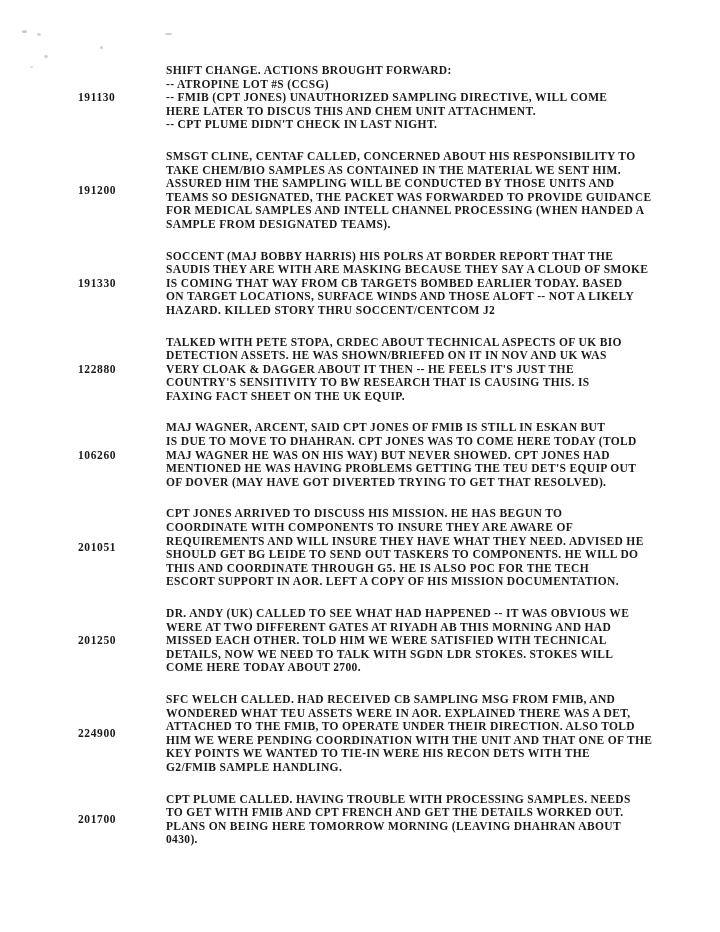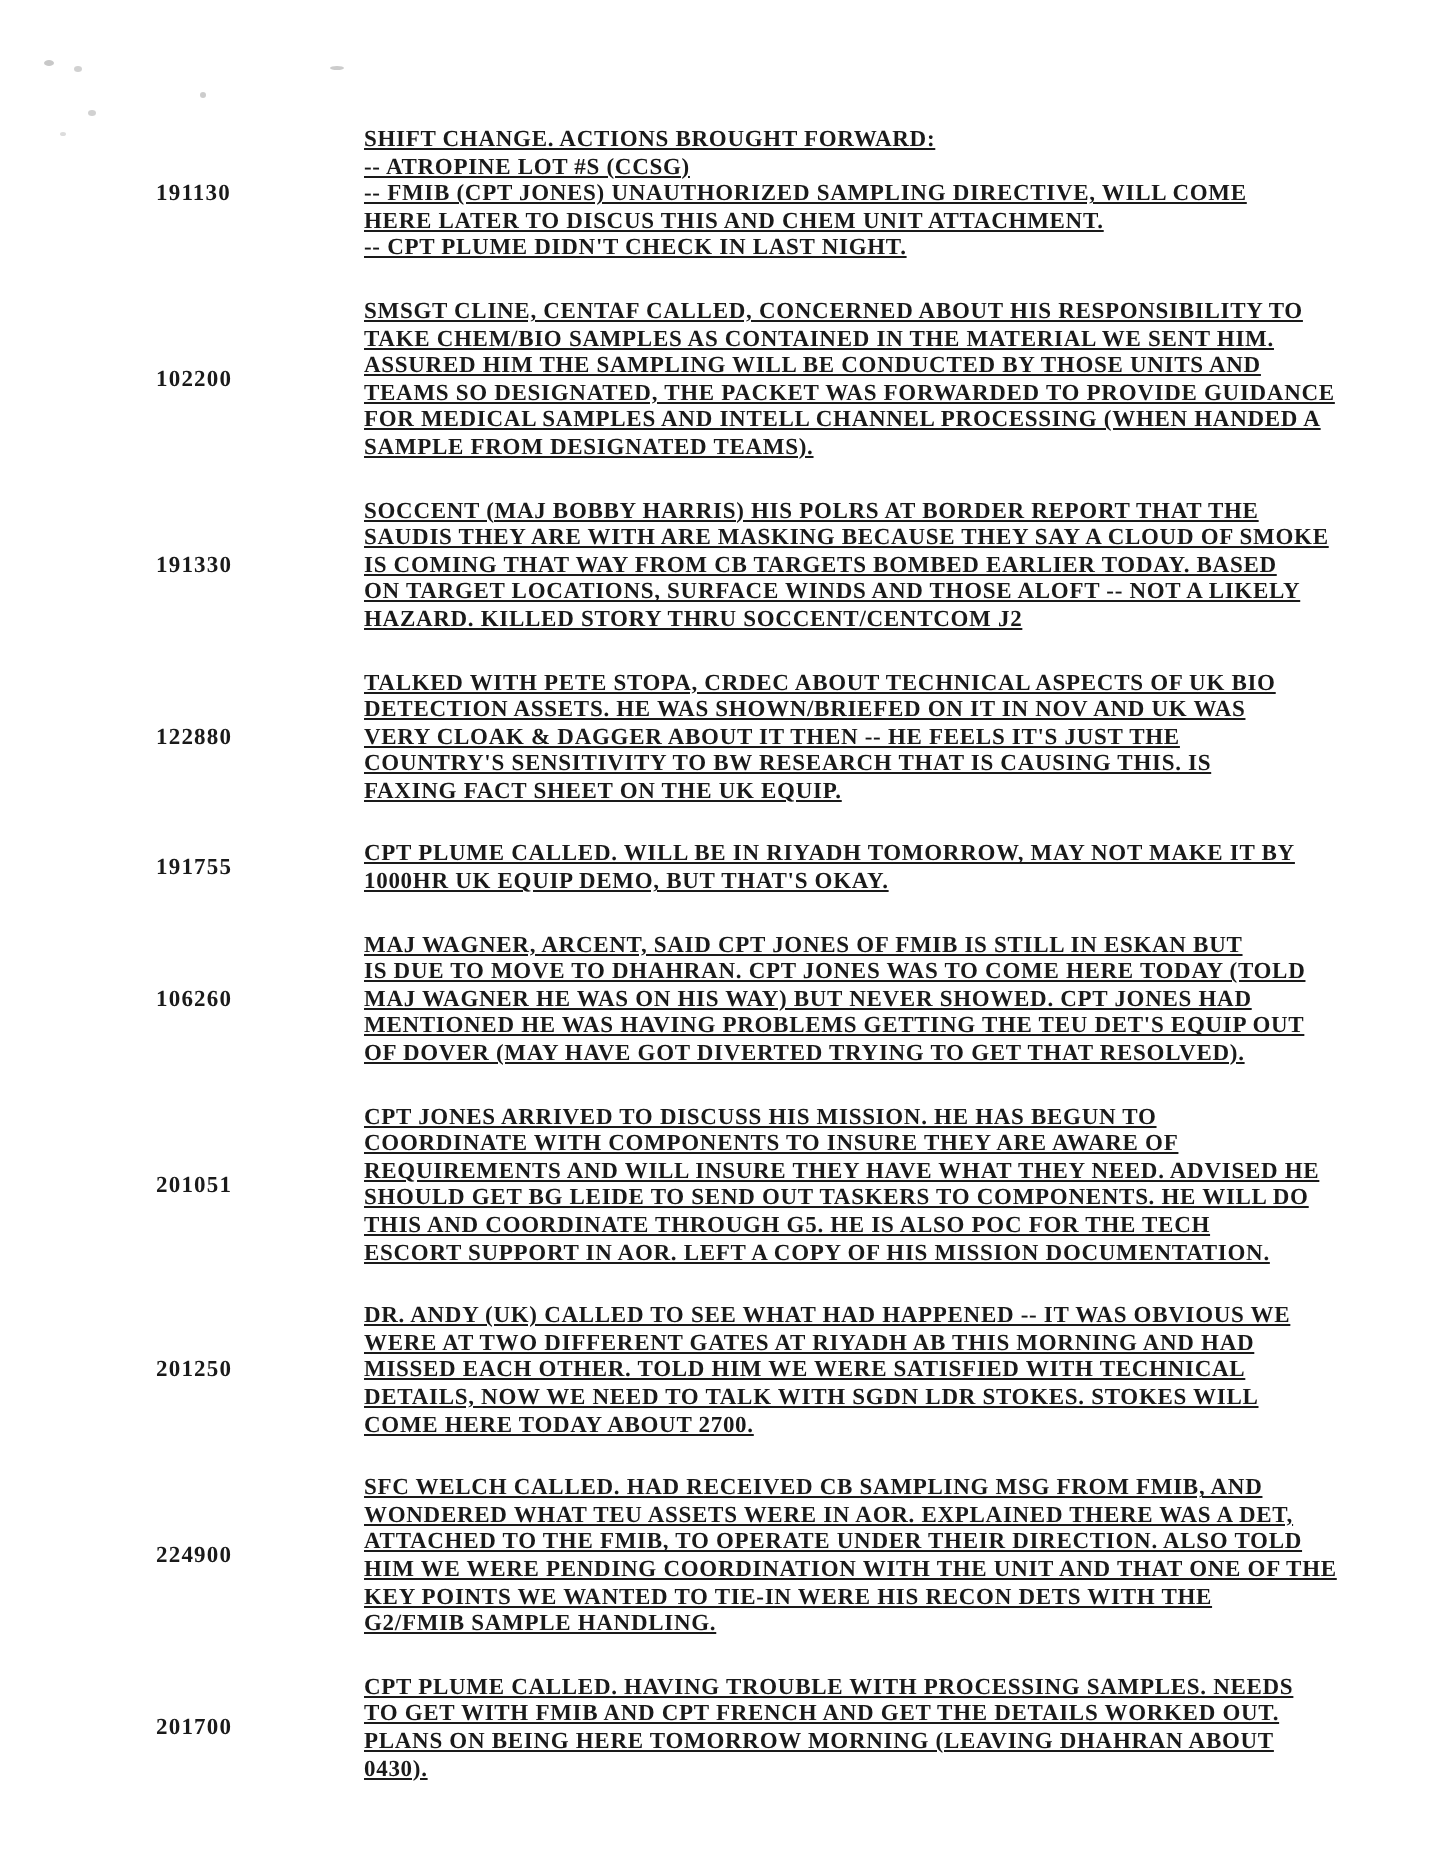--- a/index.html
+++ b/index.html
@@ -52,31 +52,30 @@
     font-family: "Liberation Serif", serif;
     font-weight: bold;
     font-size: 11.5px;
     letter-spacing: 0.6px;
     line-height: 13.6px;
     color: #1a1a1a;
     white-space: nowrap;
   }
   .text {
     flex: 1 1 auto;
-    margin-left: 16px;
+    margin-left: 0px;
     padding-right: 44px;
     font-family: "Liberation Serif", serif;
     font-weight: bold;
     font-size: 11.5px;
     letter-spacing: 0.35px;
     line-height: 13.6px;
     color: #1a1a1a;
     white-space: pre-line;
     text-align: left;
-    text-decoration: underline;
   }
 </style>
 </head>
 <body>
 
 <div class="page">
 
   <span class="speck s1"></span>
   <span class="speck s2"></span>
   <span class="speck s3"></span>
@@ -89,21 +88,21 @@
     <div class="entry">
       <div class="time">191130</div>
       <div class="text">SHIFT CHANGE.  ACTIONS BROUGHT FORWARD:
     -- ATROPINE LOT #S (CCSG)
     -- FMIB (CPT JONES) UNAUTHORIZED  SAMPLING DIRECTIVE, WILL COME
 HERE LATER TO DISCUS THIS AND CHEM UNIT ATTACHMENT.
     -- CPT PLUME DIDN'T CHECK IN LAST NIGHT.</div>
     </div>
 
     <div class="entry">
-      <div class="time">102200</div>
+      <div class="time">191200</div>
       <div class="text">SMSGT CLINE, CENTAF CALLED, CONCERNED ABOUT HIS RESPONSIBILITY TO
 TAKE CHEM/BIO SAMPLES AS CONTAINED IN THE MATERIAL WE SENT HIM.
 ASSURED HIM THE SAMPLING WILL BE CONDUCTED BY THOSE UNITS AND
 TEAMS SO DESIGNATED, THE PACKET WAS FORWARDED TO PROVIDE GUIDANCE
 FOR MEDICAL SAMPLES AND INTELL CHANNEL PROCESSING (WHEN HANDED A
 SAMPLE FROM DESIGNATED TEAMS).</div>
     </div>
 
     <div class="entry">
       <div class="time">191330</div>
@@ -116,25 +115,20 @@
 
     <div class="entry">
       <div class="time">122880</div>
       <div class="text">TALKED WITH PETE STOPA, CRDEC ABOUT TECHNICAL ASPECTS OF UK BIO
 DETECTION ASSETS.  HE WAS SHOWN/BRIEFED ON IT IN NOV AND UK WAS
 VERY CLOAK &amp; DAGGER ABOUT IT THEN -- HE FEELS IT'S JUST THE
 COUNTRY'S SENSITIVITY TO BW RESEARCH THAT IS CAUSING THIS.  IS
 FAXING FACT SHEET ON THE UK EQUIP.</div>
     </div>
 
-    <div class="entry">
-      <div class="time">191755</div>
-      <div class="text">CPT PLUME CALLED. WILL BE IN RIYADH TOMORROW, MAY NOT MAKE IT BY
-1000HR UK EQUIP DEMO, BUT THAT'S OKAY.</div>
-    </div>
 
     <div class="entry">
       <div class="time">106260</div>
       <div class="text">MAJ WAGNER, ARCENT, SAID CPT JONES OF FMIB IS STILL IN ESKAN BUT
 IS DUE TO MOVE TO DHAHRAN. CPT JONES WAS TO COME HERE TODAY (TOLD
 MAJ WAGNER HE WAS ON HIS WAY) BUT NEVER SHOWED. CPT JONES HAD
 MENTIONED HE WAS HAVING PROBLEMS GETTING THE TEU DET'S EQUIP OUT
 OF DOVER (MAY HAVE GOT DIVERTED TRYING TO GET THAT RESOLVED).</div>
     </div>
 

